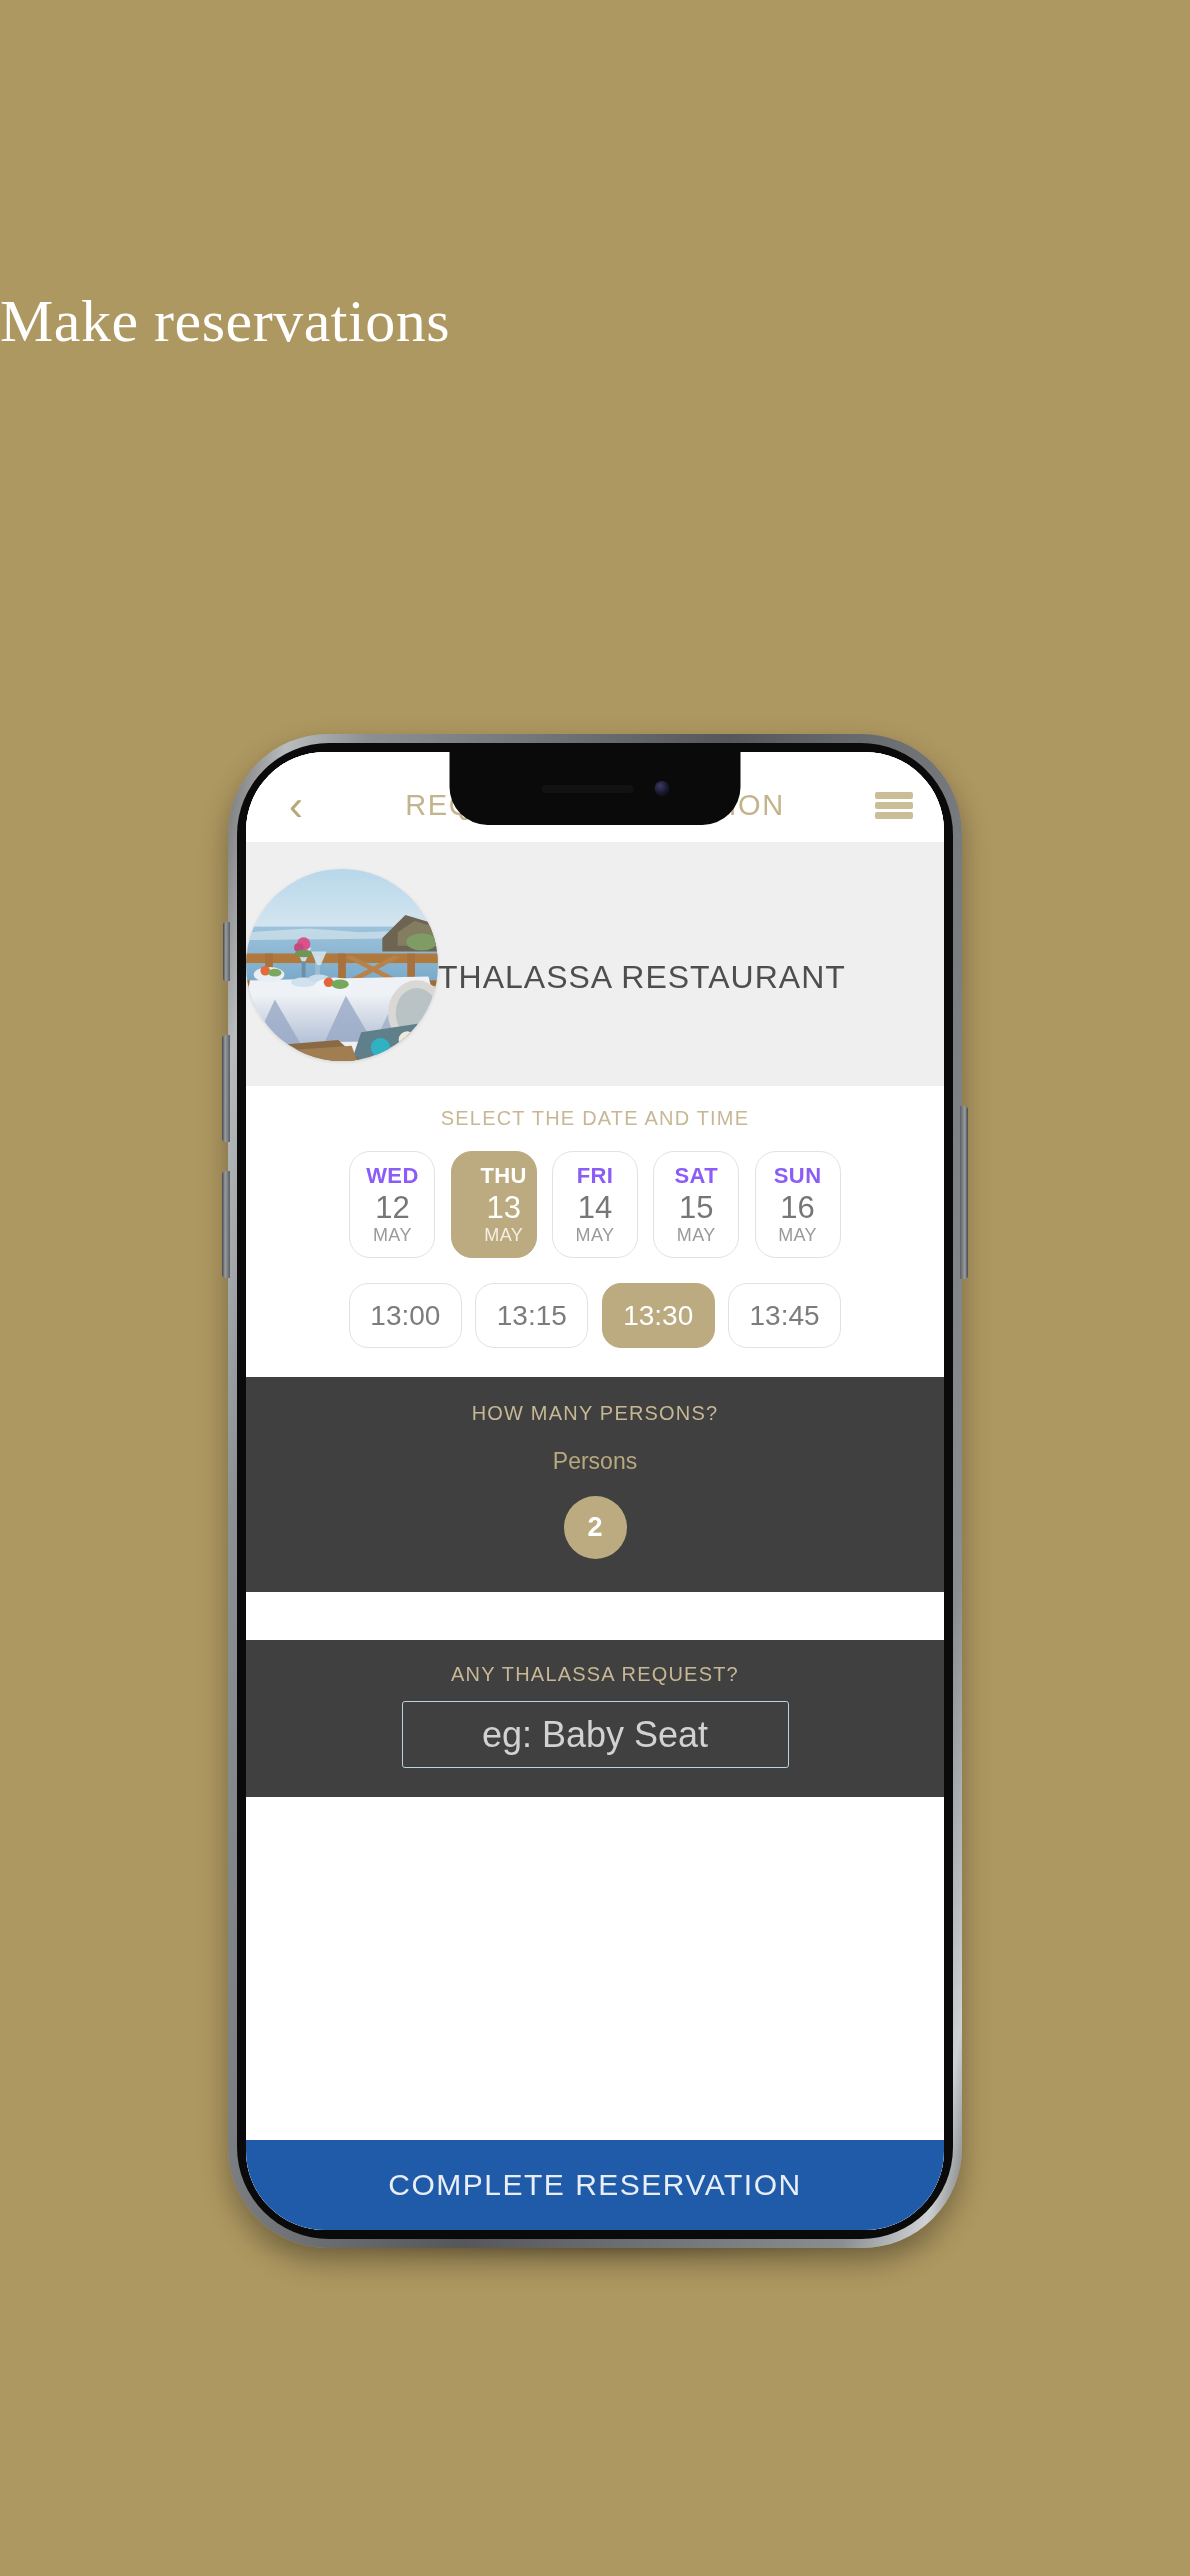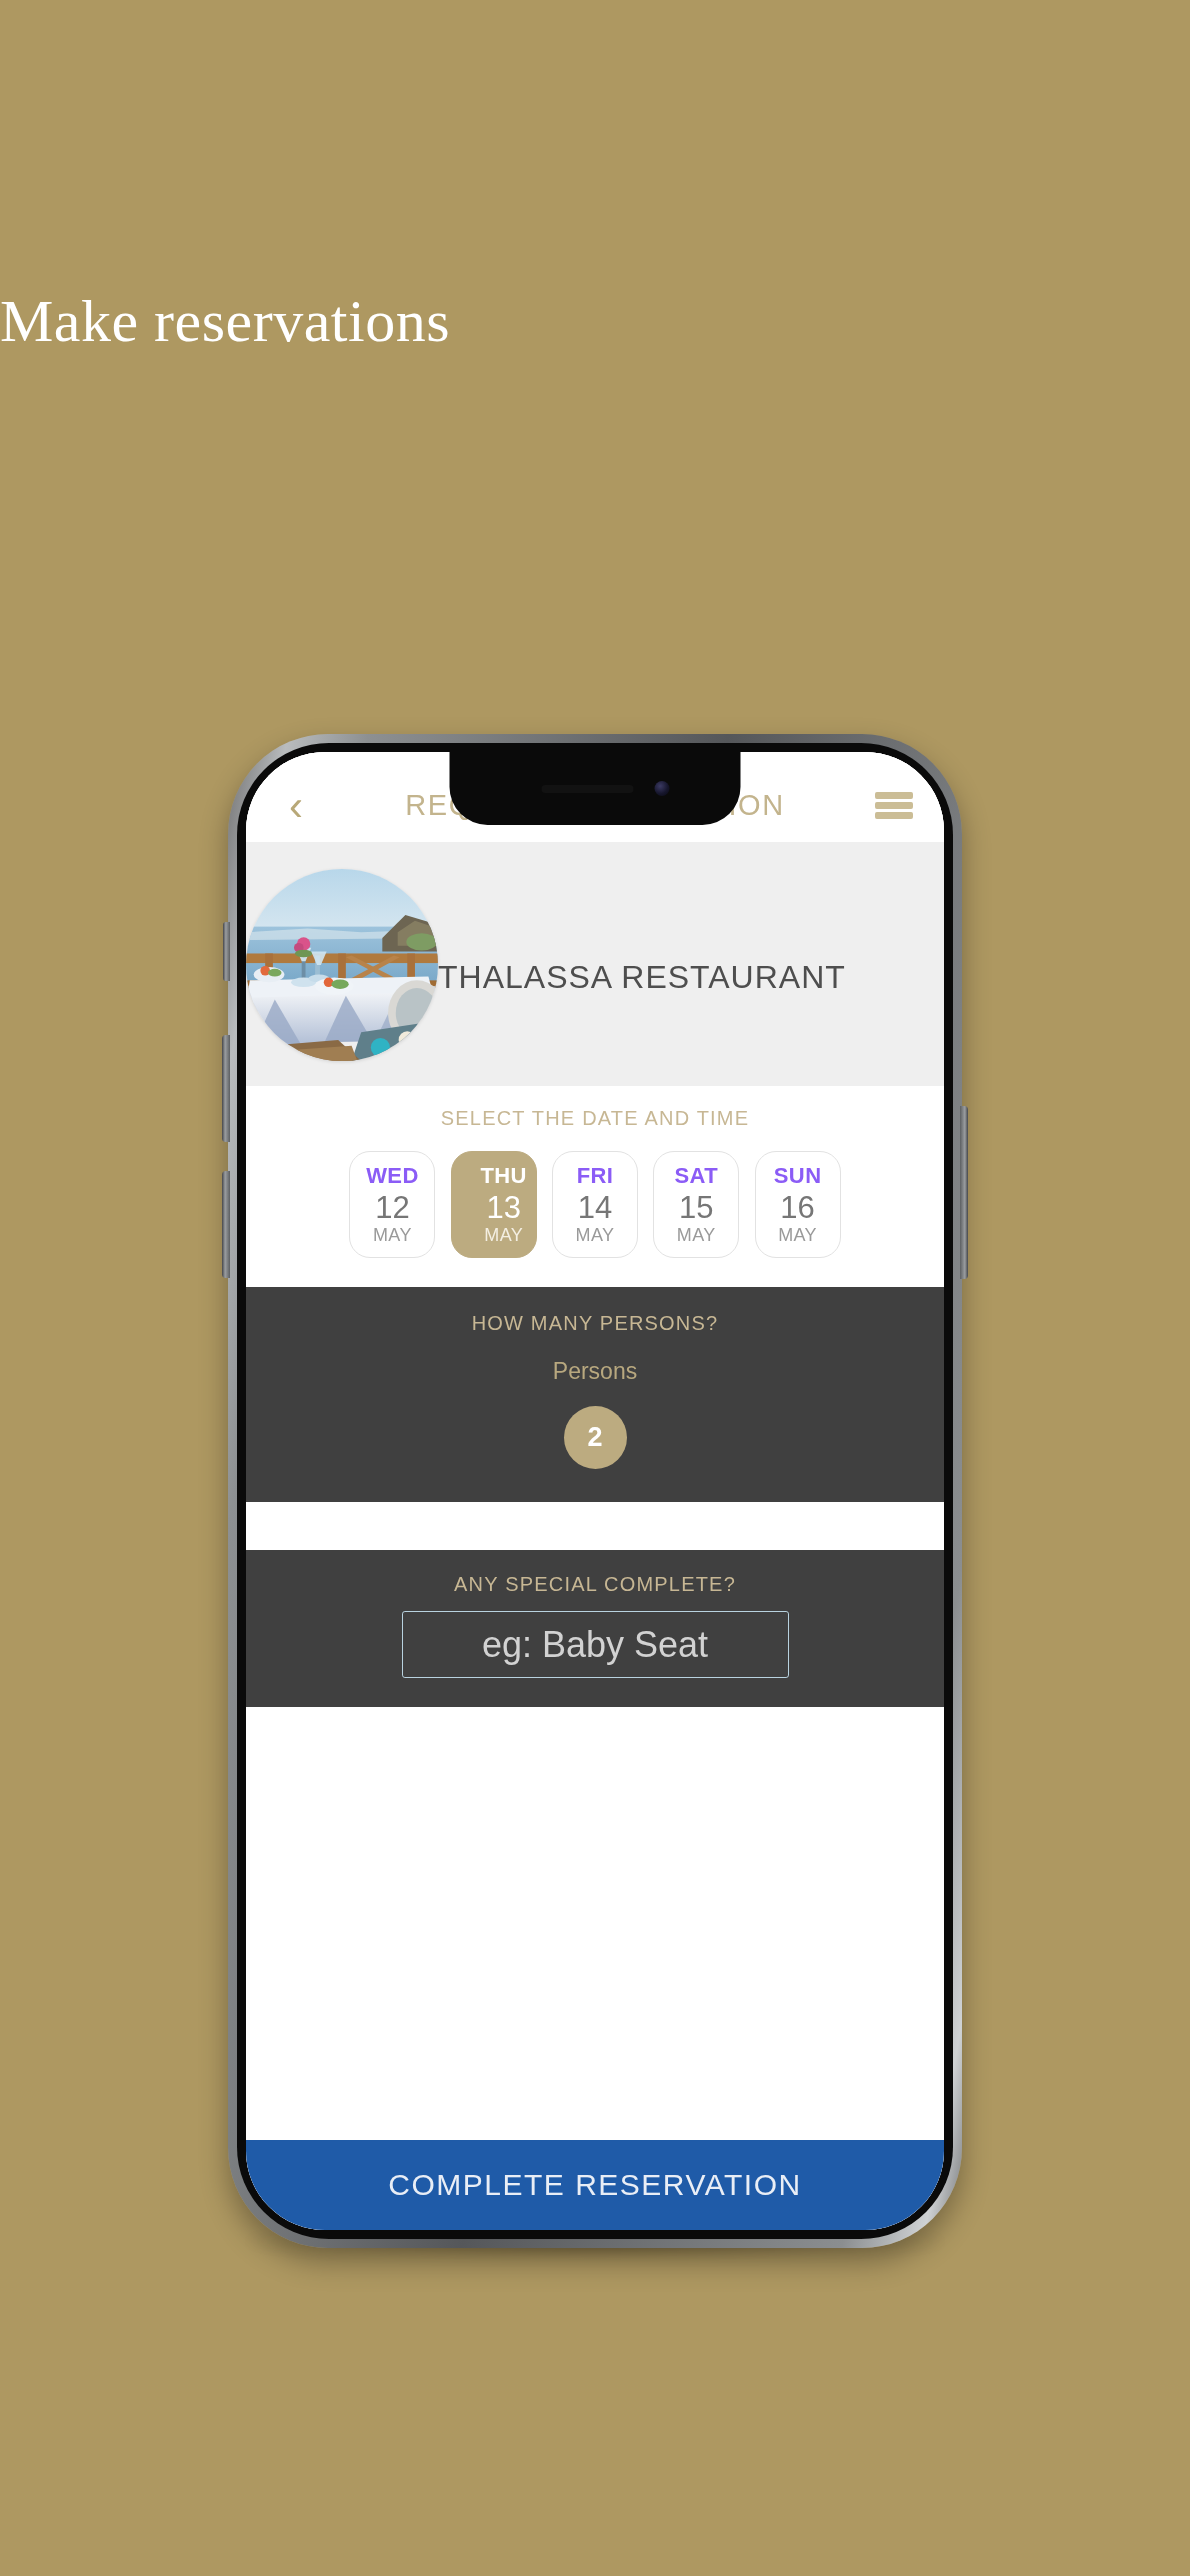--- a/index.html
+++ b/index.html
@@ -331,32 +331,38 @@
             <span class="num">15</span>
             <span class="mon">MAY</span>
           </div>
           <div class="date-chip">
             <span class="dow">SUN</span>
             <span class="num">16</span>
             <span class="mon">MAY</span>
           </div>
         </div>
 
+        <div class="time-row">
+          <div class="time-chip">13:00</div>
+          <div class="time-chip">13:15</div>
+          <div class="time-chip sel">13:30</div>
+          <div class="time-chip">13:45</div>
+        </div>
       </div>
 
       <div class="sec-gray" style="padding:25px 0 33px 0;">
         <div class="sec-label">HOW MANY PERSONS?</div>
         <div class="persons-label">Persons</div>
         <div class="persons-circle">2</div>
       </div>
 
       <div class="sec-white" style="height:48px;"></div>
 
       <div class="sec-gray" style="padding:23px 0 29px 0;">
-        <div class="sec-label">ANY SPECIAL COMPLETE?</div>
+        <div class="sec-label">ANY THALASSA REQUEST?</div>
         <input class="req-input" type="text" placeholder="eg: Baby Seat" style="">
       </div>
 
       <div class="spacer-white"></div>
 
       <button class="cta">COMPLETE RESERVATION</button>
     </div>
   </div>
 </div>
 

